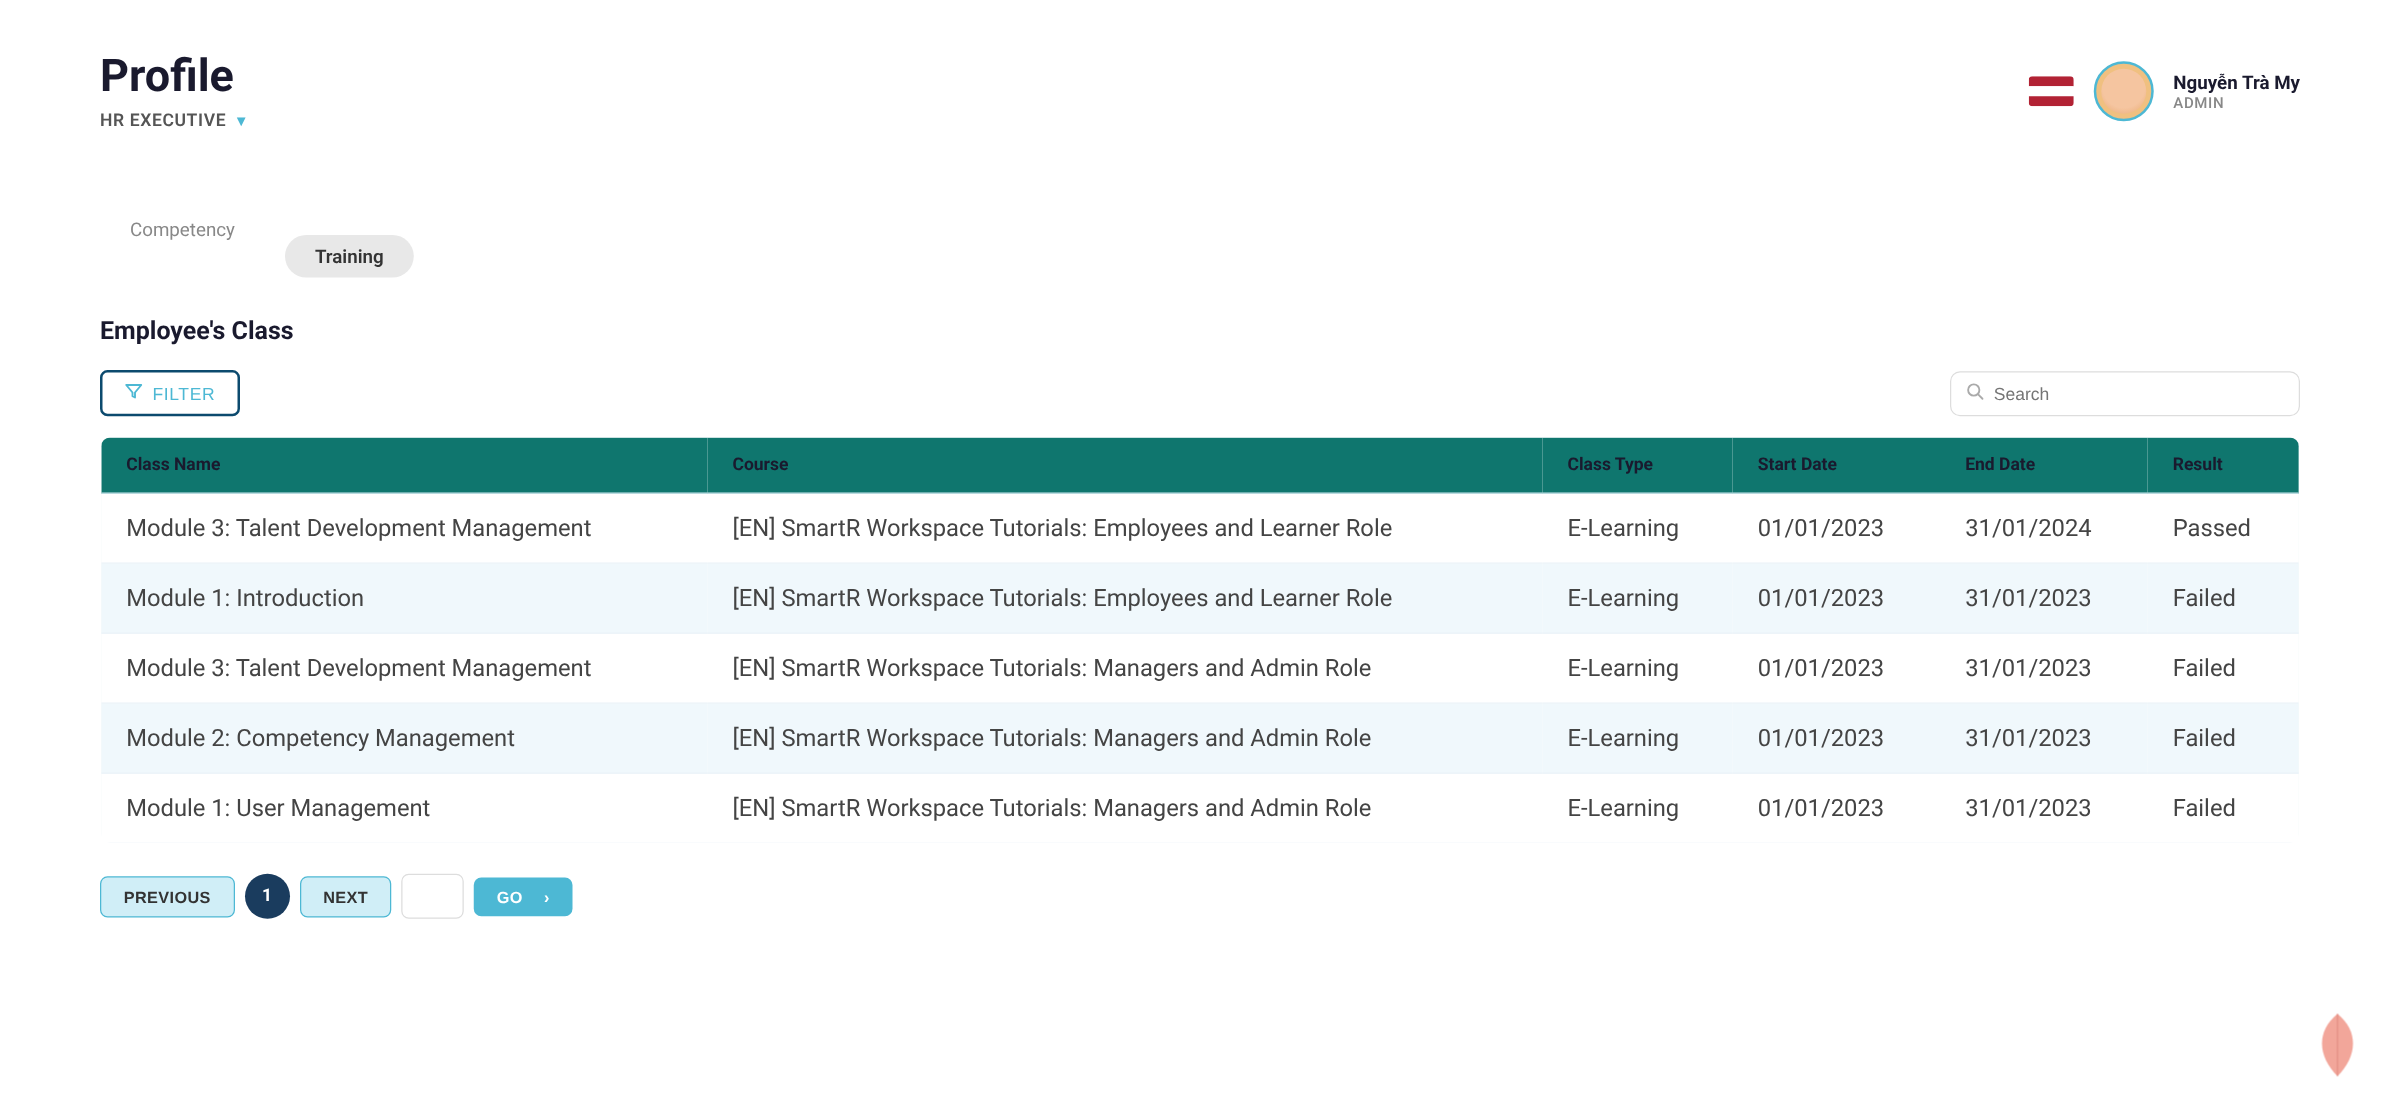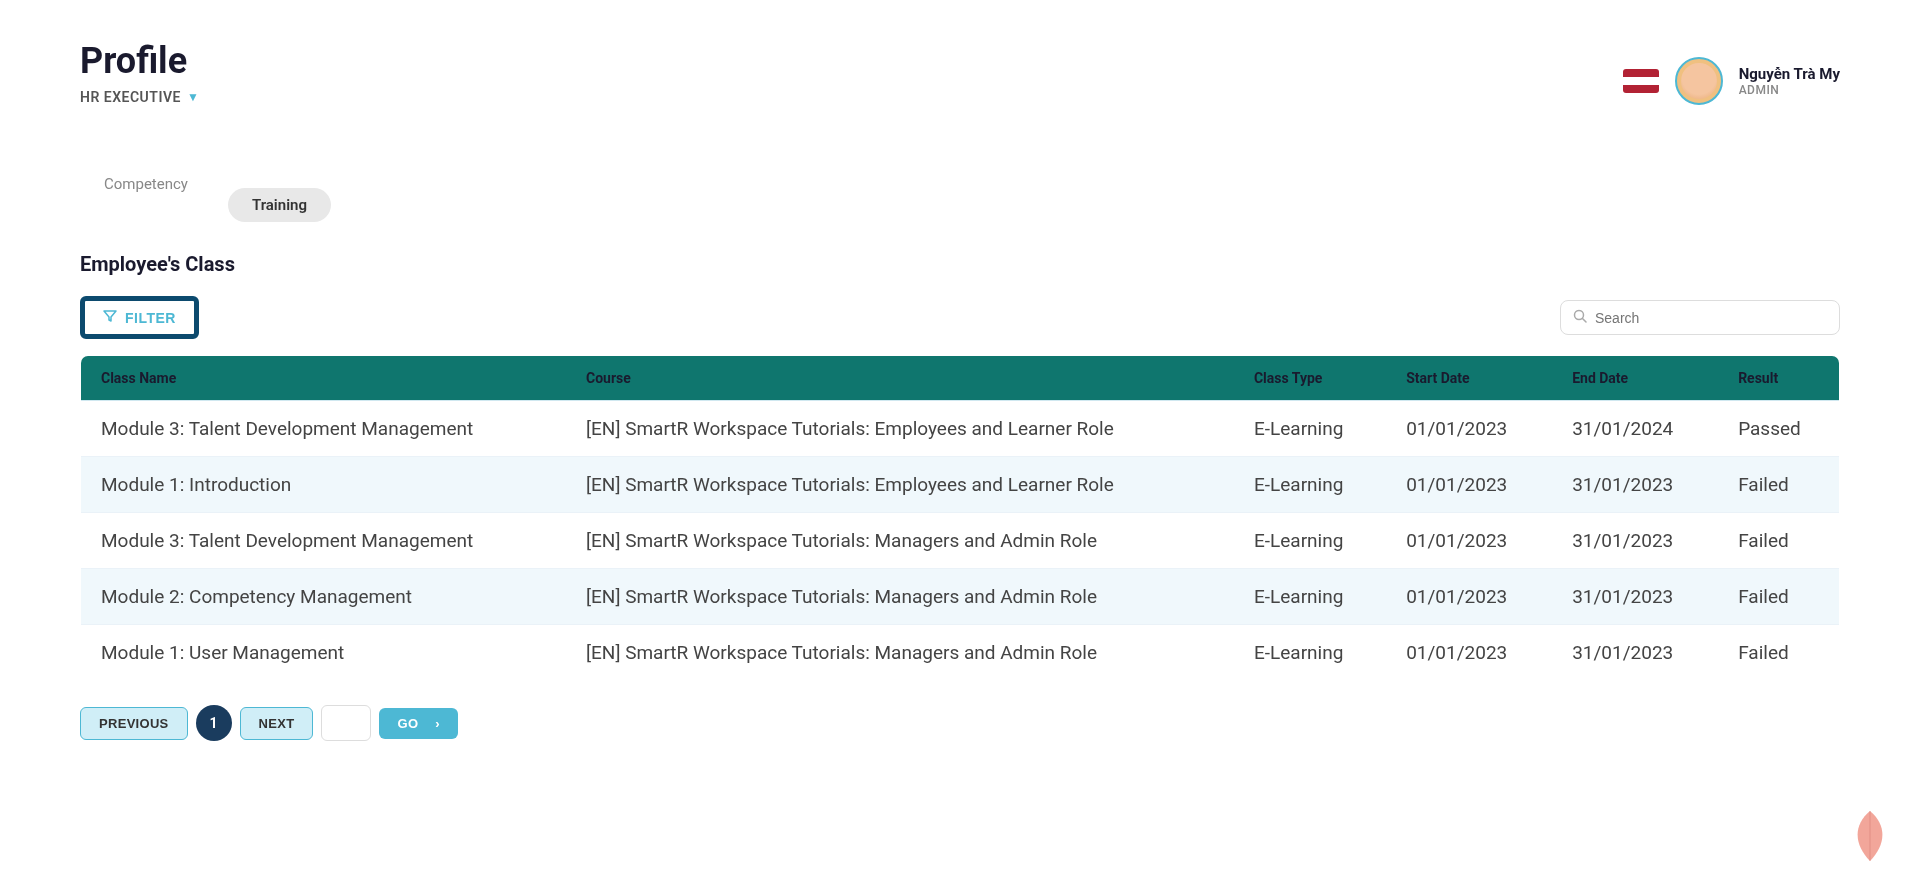--- a/index.html
+++ b/index.html
@@ -13,21 +13,21 @@
 
     .page-wrapper {
       padding: 40px 80px;
       position: relative;
     }
 
     
     .header {
       display: flex;
       justify-content: space-between;
-      align-items: flex-end;
+      align-items: center;
       margin-bottom: 40px;
     }
 
     .header-left .page-title {
       font-size: 36px;
       font-weight: 700;
       color: #1a1a2e;
       line-height: 1.2;
     }
 
@@ -145,27 +145,27 @@
       display: flex;
       justify-content: space-between;
       align-items: center;
       margin-bottom: 16px;
     }
 
     .filter-btn {
       display: flex;
       align-items: center;
       gap: 8px;
-      border: 5px solid #0c4a6e;
+      border: 2px solid #0c4a6e;
       border-radius: 6px;
       padding: 8px 18px;
       background: transparent;
       color: #4db8d4;
       font-size: 14px;
-      font-weight: 700;
+      font-weight: 400;
       cursor: pointer;
       letter-spacing: 0.5px;
     }
 
     .filter-icon {
       font-size: 14px;
     }
 
     .search-box {
       display: flex;

